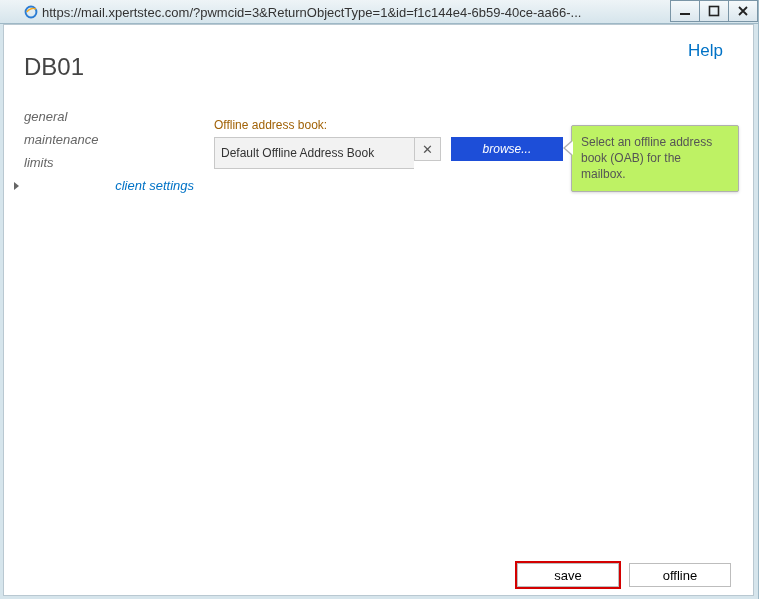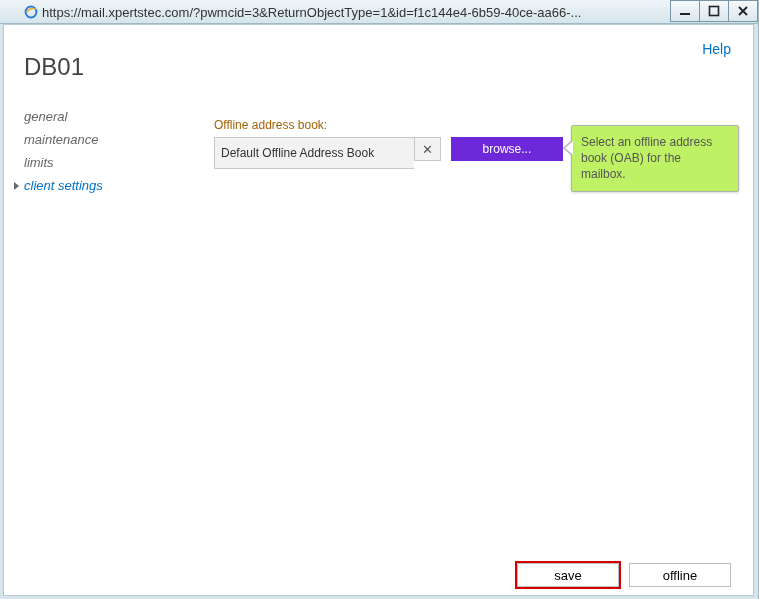--- a/index.html
+++ b/index.html
@@ -27,34 +27,34 @@
     background: linear-gradient(#f5f9fb, #dbe7ee);
     display: flex; align-items: center; justify-content: center;
     font-family: Arial, sans-serif; font-weight: bold; font-size: 12px;
   }
   .titlebar .winbtn svg { display:block; }
   .content-frame {
     position: absolute; top: 24px; left: 3px; right: 4px; bottom: 3px;
     background: #fff; border: 1px solid #b9c8d1;
   }
   .help-link {
-    position: absolute; top: 16px; right: 22px; color: #0072c6; font-size: 14px;
+    position: absolute; top: 16px; right: 30px; color: #0072c6; font-size: 17px;
   }
   .page-title {
     position: absolute; top: 28px; left: 20px;
     color: #444; font-size: 24px; font-weight: 200;
   }
   .nav {
     position: absolute; top: 84px; left: 20px; width: 170px; font-style: italic;
   }
   .nav-item {
     font-size: 13px; color: #666; margin-bottom: 8px; font-weight: 400;
     position: relative;
   }
-  .nav-item.active { color: #0072c6; }
+  .nav-item.active { color: #0072c6; text-align: right; }
   .nav-item .tri {
     position: absolute; left: -10px; top: 4px;
     width: 0; height: 0; border-top: 4px solid transparent;
     border-bottom: 4px solid transparent; border-left: 5px solid #666;
   }
   .form-area {
     position: absolute; top: 93px; left: 210px; right: 190px;
   }
   .field-label { font-size: 12px; color: #a16207; margin-bottom: 5px; }
   .picker-row { display: flex; align-items: stretch; height: 24px; }
@@ -62,23 +62,23 @@
     width: 210px; height: 32px; border: 1px solid #c8c8c8; border-right: none;
     background: #f2f2f2; color: #333; font-size: 12px;
     padding: 0 6px; display: flex; align-items: center;
   }
   .picker-clear {
     width: 28px; height: 24px; border: 1px solid #c8c8c8; background: #f2f2f2;
     display: flex; align-items: center; justify-content: center;
     font-family: Arial, sans-serif; font-size: 13px; color: #555;
   }
   .browse-btn {
-    margin-left: 10px; width: 118px; height: 24px; background: #6d28d9;
+    margin-left: 10px; width: 118px; height: 24px; background: #1d4ed8;
     color: #fff; border: none; font-size: 12px;
-    display: flex; align-items: center; justify-content: center;
+    display: flex; align-items: center; justify-content: center; font-style: italic;
   }
   .callout {
     position: absolute; top: 100px; right: 14px; width: 168px;
     border: 1px solid #b0b0b0; background: #bef264; border-radius: 2px;
     box-shadow: 0 1px 3px rgba(0,0,0,0.15);
     padding: 8px 9px; font-size: 12px; color: #555; line-height: 1.35;
   }
   .callout::before {
     content: ""; position: absolute; left: -9px; top: 14px;
     width: 0; height: 0; border-top: 8px solid transparent;

